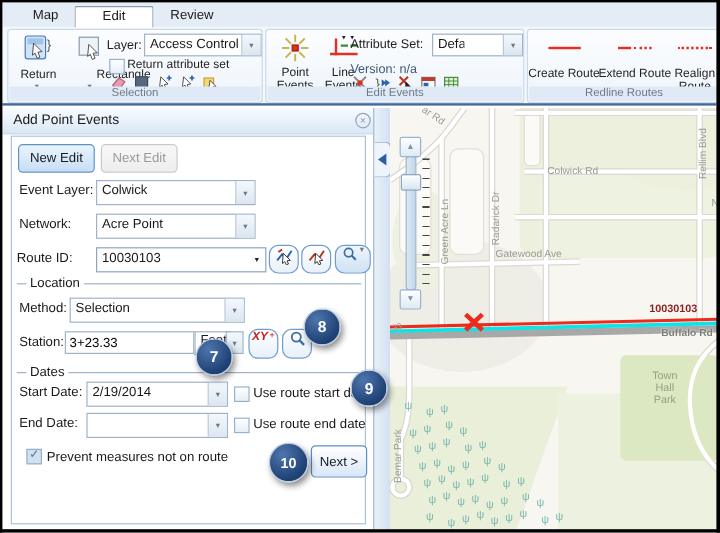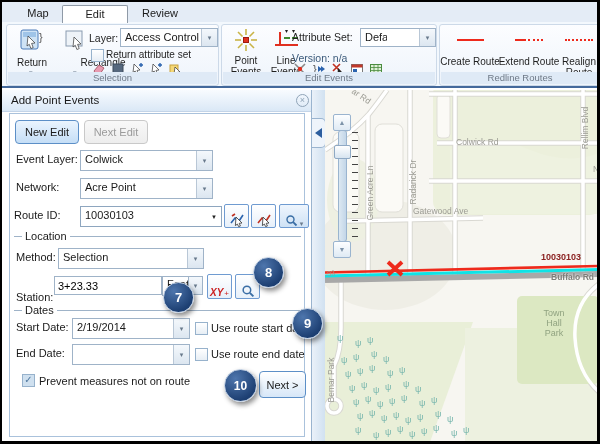--- a/index.html
+++ b/index.html
@@ -19,21 +19,21 @@
   .caret{color:#6b7c8e;font-size:7px;line-height:7px;}
   .ribbon-lbl{position:absolute;font-size:10.5px;color:#1f1f1f;}
   .combo{position:absolute;display:flex;align-items:stretch;background:#fff;border:1px solid #9fb3c8;}
   .combo .val{flex:1;padding:2px 4px 0 4px;font-size:11px;white-space:nowrap;overflow:hidden;}
   .combo .dbtn{width:15px;background:linear-gradient(#f4f8fc,#dce6f0);border-left:1px solid #b9c7d6;color:#68798c;font-size:7px;display:flex;align-items:center;justify-content:center;}
   .cb{position:absolute;width:11px;height:11px;background:linear-gradient(#ffffff,#e7eef5);border:1px solid #97b2cc;font-size:10px;line-height:10px;text-align:center;color:#4a7ebb;}
   .cb.checked{background:#cfe0ef;color:#50789f;}
   .smicon{position:absolute;width:16px;height:16px;display:flex;align-items:center;justify-content:center;}
   .sep{position:absolute;border-top:1px solid #9fb3c8;}
   .sep-lbl{position:absolute;background:#fff;padding:0 3px;font-size:11px;color:#1a1a1a;}
-  .icon-btn{position:absolute;border:1px solid #6f9bd1;border-radius:2px;background:linear-gradient(#ffffff,#e7f0fa);display:flex;align-items:flex-end;justify-content:center;}
+  .icon-btn{position:absolute;border:1px solid #6f9bd1;border-radius:8px;background:linear-gradient(#ffffff,#e7f0fa);display:flex;align-items:flex-start;justify-content:center;}
   .btn{position:absolute;display:flex;align-items:center;justify-content:center;font-size:11px;}
   .btn-sel{border:1px solid #5c8fc7;border-radius:4px;background:linear-gradient(#eaf4fe,#c5def6);}
   .btn-dis{border:1px solid #c9c9c9;border-radius:4px;background:linear-gradient(#f8f8f8,#ededed);color:#9b9b9b;}
   .btn-next{border:1px solid #5c8fc7;border-radius:4px;background:linear-gradient(#ffffff,#d7e7f8);}
   .callout{position:absolute;border-radius:50%;background:radial-gradient(circle at 34% 28%, var(--callout-light), var(--callout-dark) 72%);color:#fff;font-weight:bold;display:flex;align-items:center;justify-content:center;box-shadow:2px 3px 5px rgba(0,0,0,.45);border:1px solid #b9c9de;z-index:50;font-size:13px;}
   
   .panel{left:2px;top:90px;width:309px;height:351px;background:#fff;}
   .panel-title{position:absolute;left:0;top:0;right:0;height:21px;background:linear-gradient(#f8fbff,#dae8f6);border-bottom:1px solid #c3d4e8;}
   .panel-inner{position:absolute;left:7px;top:23px;width:294px;height:322px;border:1px solid #aac2dc;}
   .flabel{position:absolute;font-size:11px;color:#1a1a1a;white-space:nowrap;}
@@ -274,21 +274,21 @@
 
   <div class="sep" style="left:12px;top:146px;width:287px;"></div>
   <div class="sep-lbl" style="left:20px;top:140px;">Location</div>
 
   <div class="flabel" style="left:14px;top:161px;">Method:</div>
   <div class="combo" style="left:56px;top:158px;width:144px;height:19px;">
     <div class="val">Selection</div>
     <div class="dbtn">▾</div>
   </div>
 
-  <div class="flabel" style="left:14px;top:201px;">Station:</div>
+  <div class="flabel" style="left:14px;top:189px;">Station:</div>
   <input class="abs" style="left: 52px; top: 186px; width: 100px; height: 15px; border: 1px solid rgb(159, 179, 200); font: 11px &quot;Liberation Sans&quot;, sans-serif; padding: 1px 3px;" value="3+23.33">
   <div class="abs" style="left:160px;top:186px;width:26px;height:17px;border:1px solid #9fb3c8;border-right:none;background:#fff;padding:1px 0 0 4px;">Feet</div>
   <div class="abs" style="left:186px;top:186px;width:15px;height:19px;background:linear-gradient(#f4f8fc,#dce6f0);border:1px solid #9fb3c8;display:flex;align-items:center;justify-content:center;font-size:7px;color:#68798c;box-sizing:border-box;">▾</div>
   <div class="icon-btn" style="left:205px;top:184px;width:23px;height:23px;">
     <span style="color:#cc2020;font-weight:bold;font-size:10px;font-style:italic;">XY</span>
     <span style="color:#cc2020;font-size:8px;margin-left:1px;">+</span>
   </div>
   <div class="icon-btn" style="left:233px;top:184px;width:23px;height:23px;">
     <svg width="14" height="14" viewBox="0 0 13 13">
       <circle cx="5.5" cy="5.5" r="3.5" fill="none" stroke="#3a6ea5" stroke-width="1.4"></circle>

